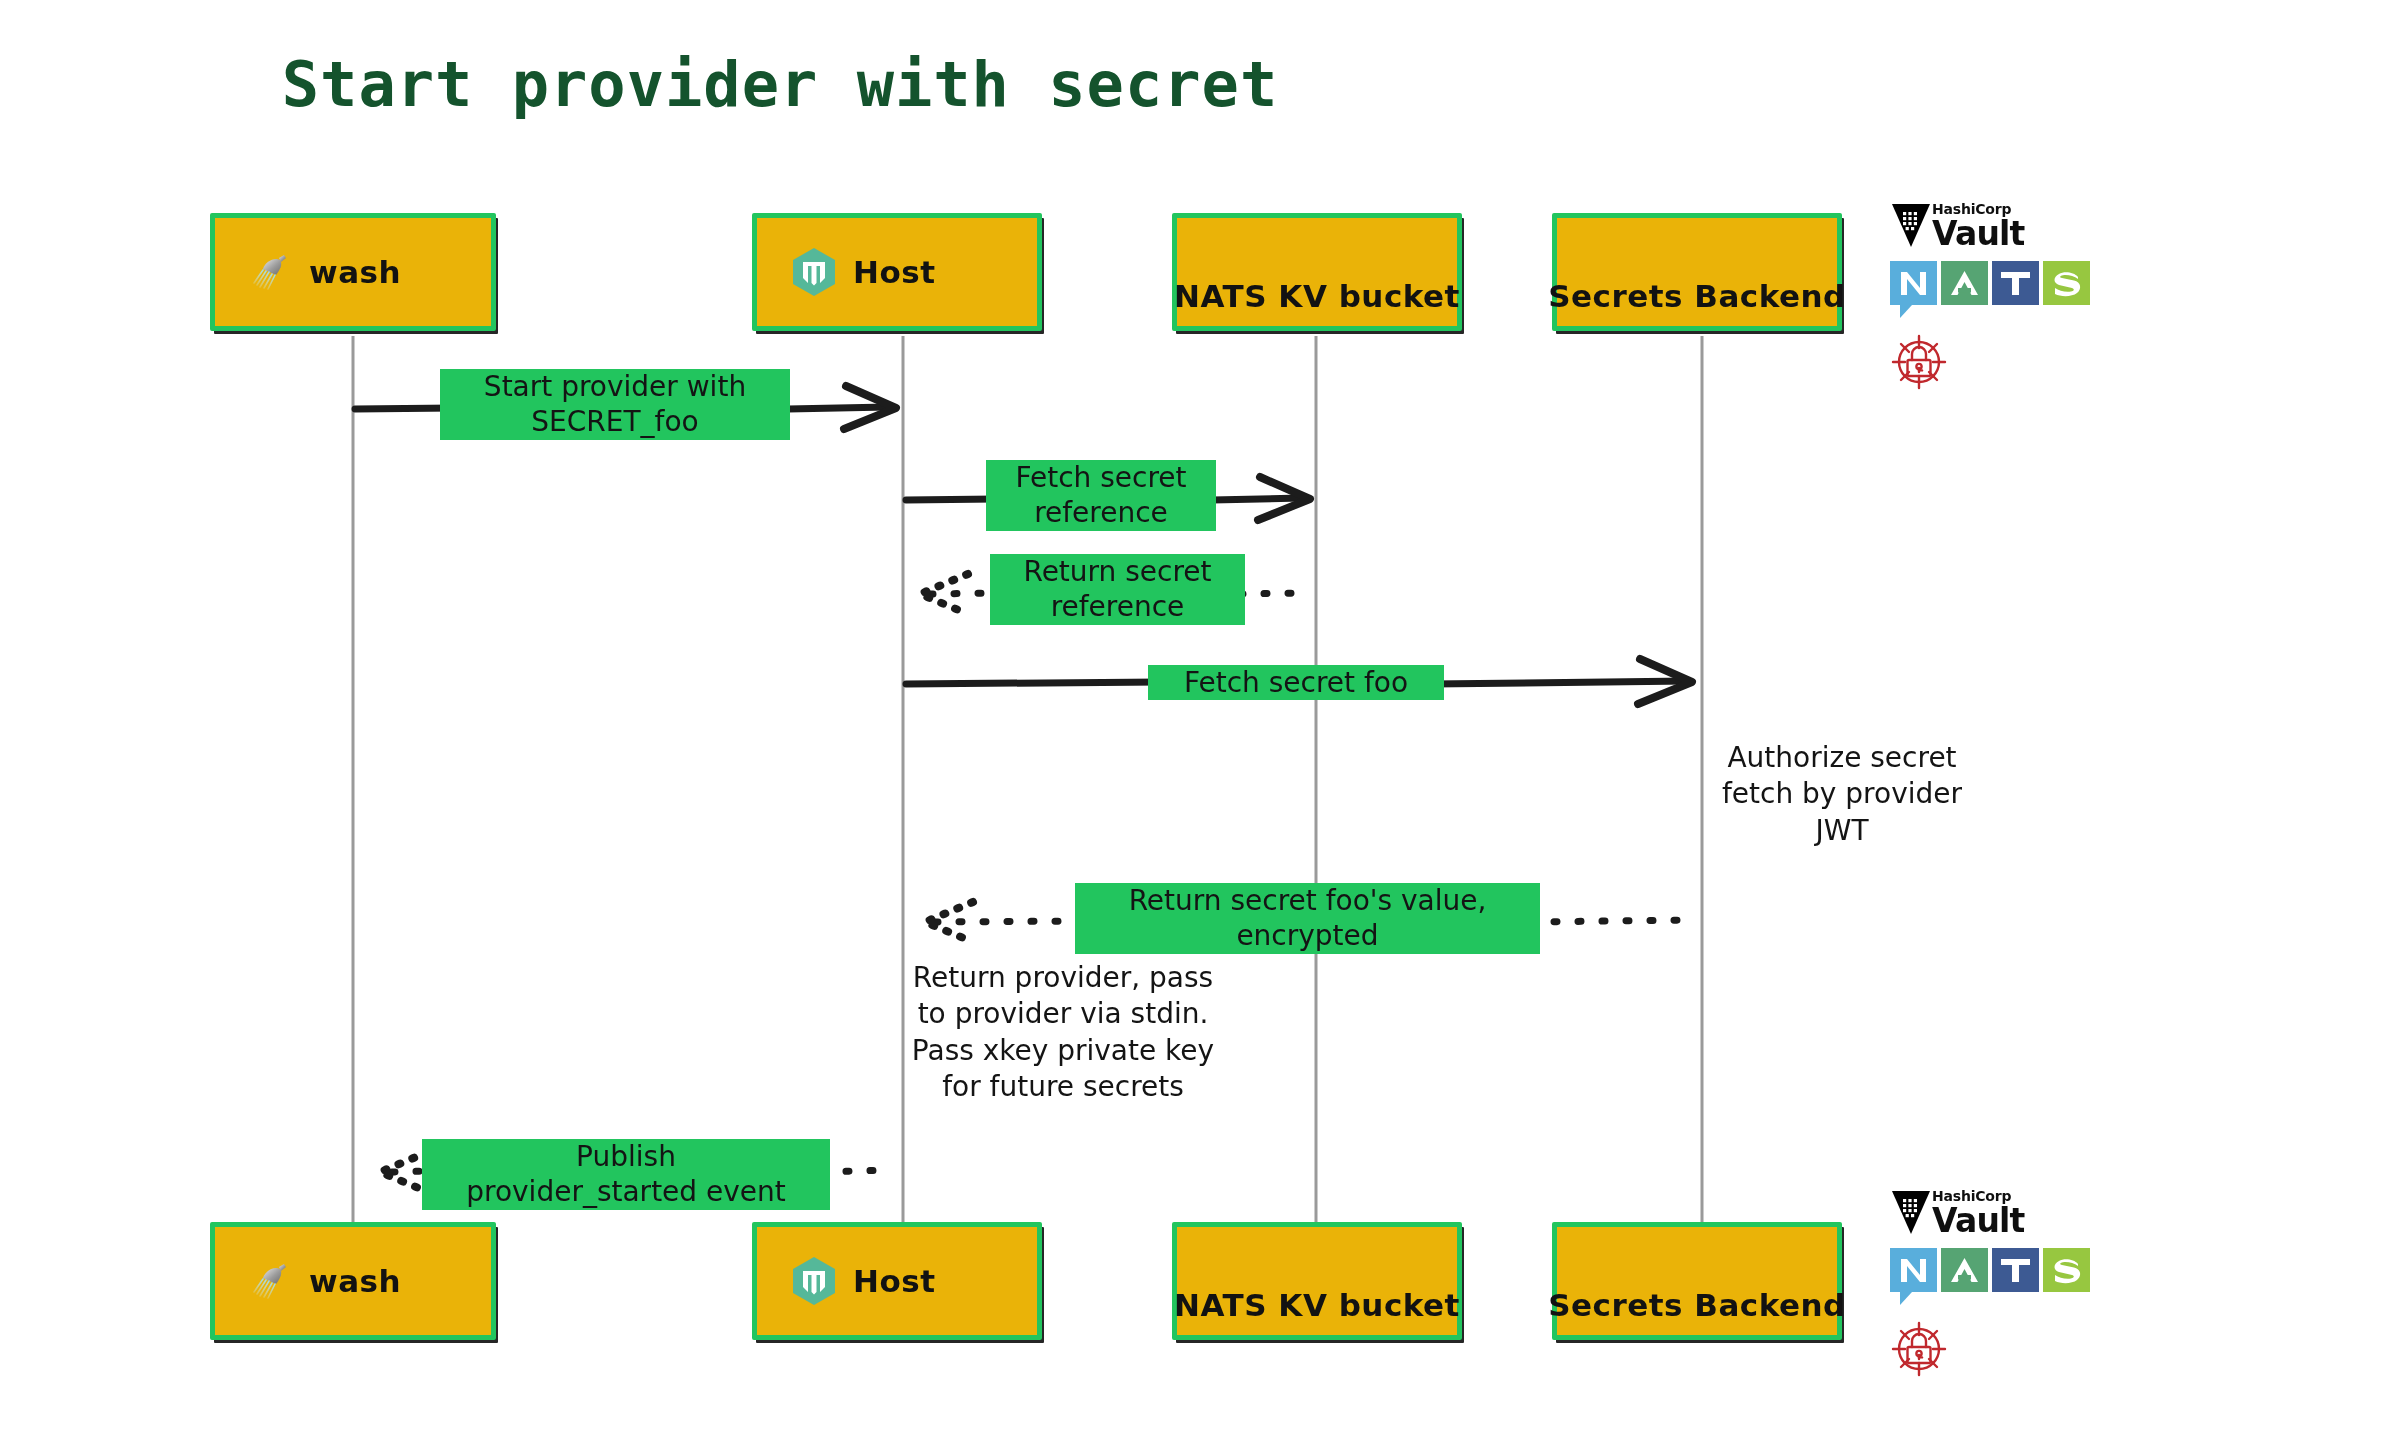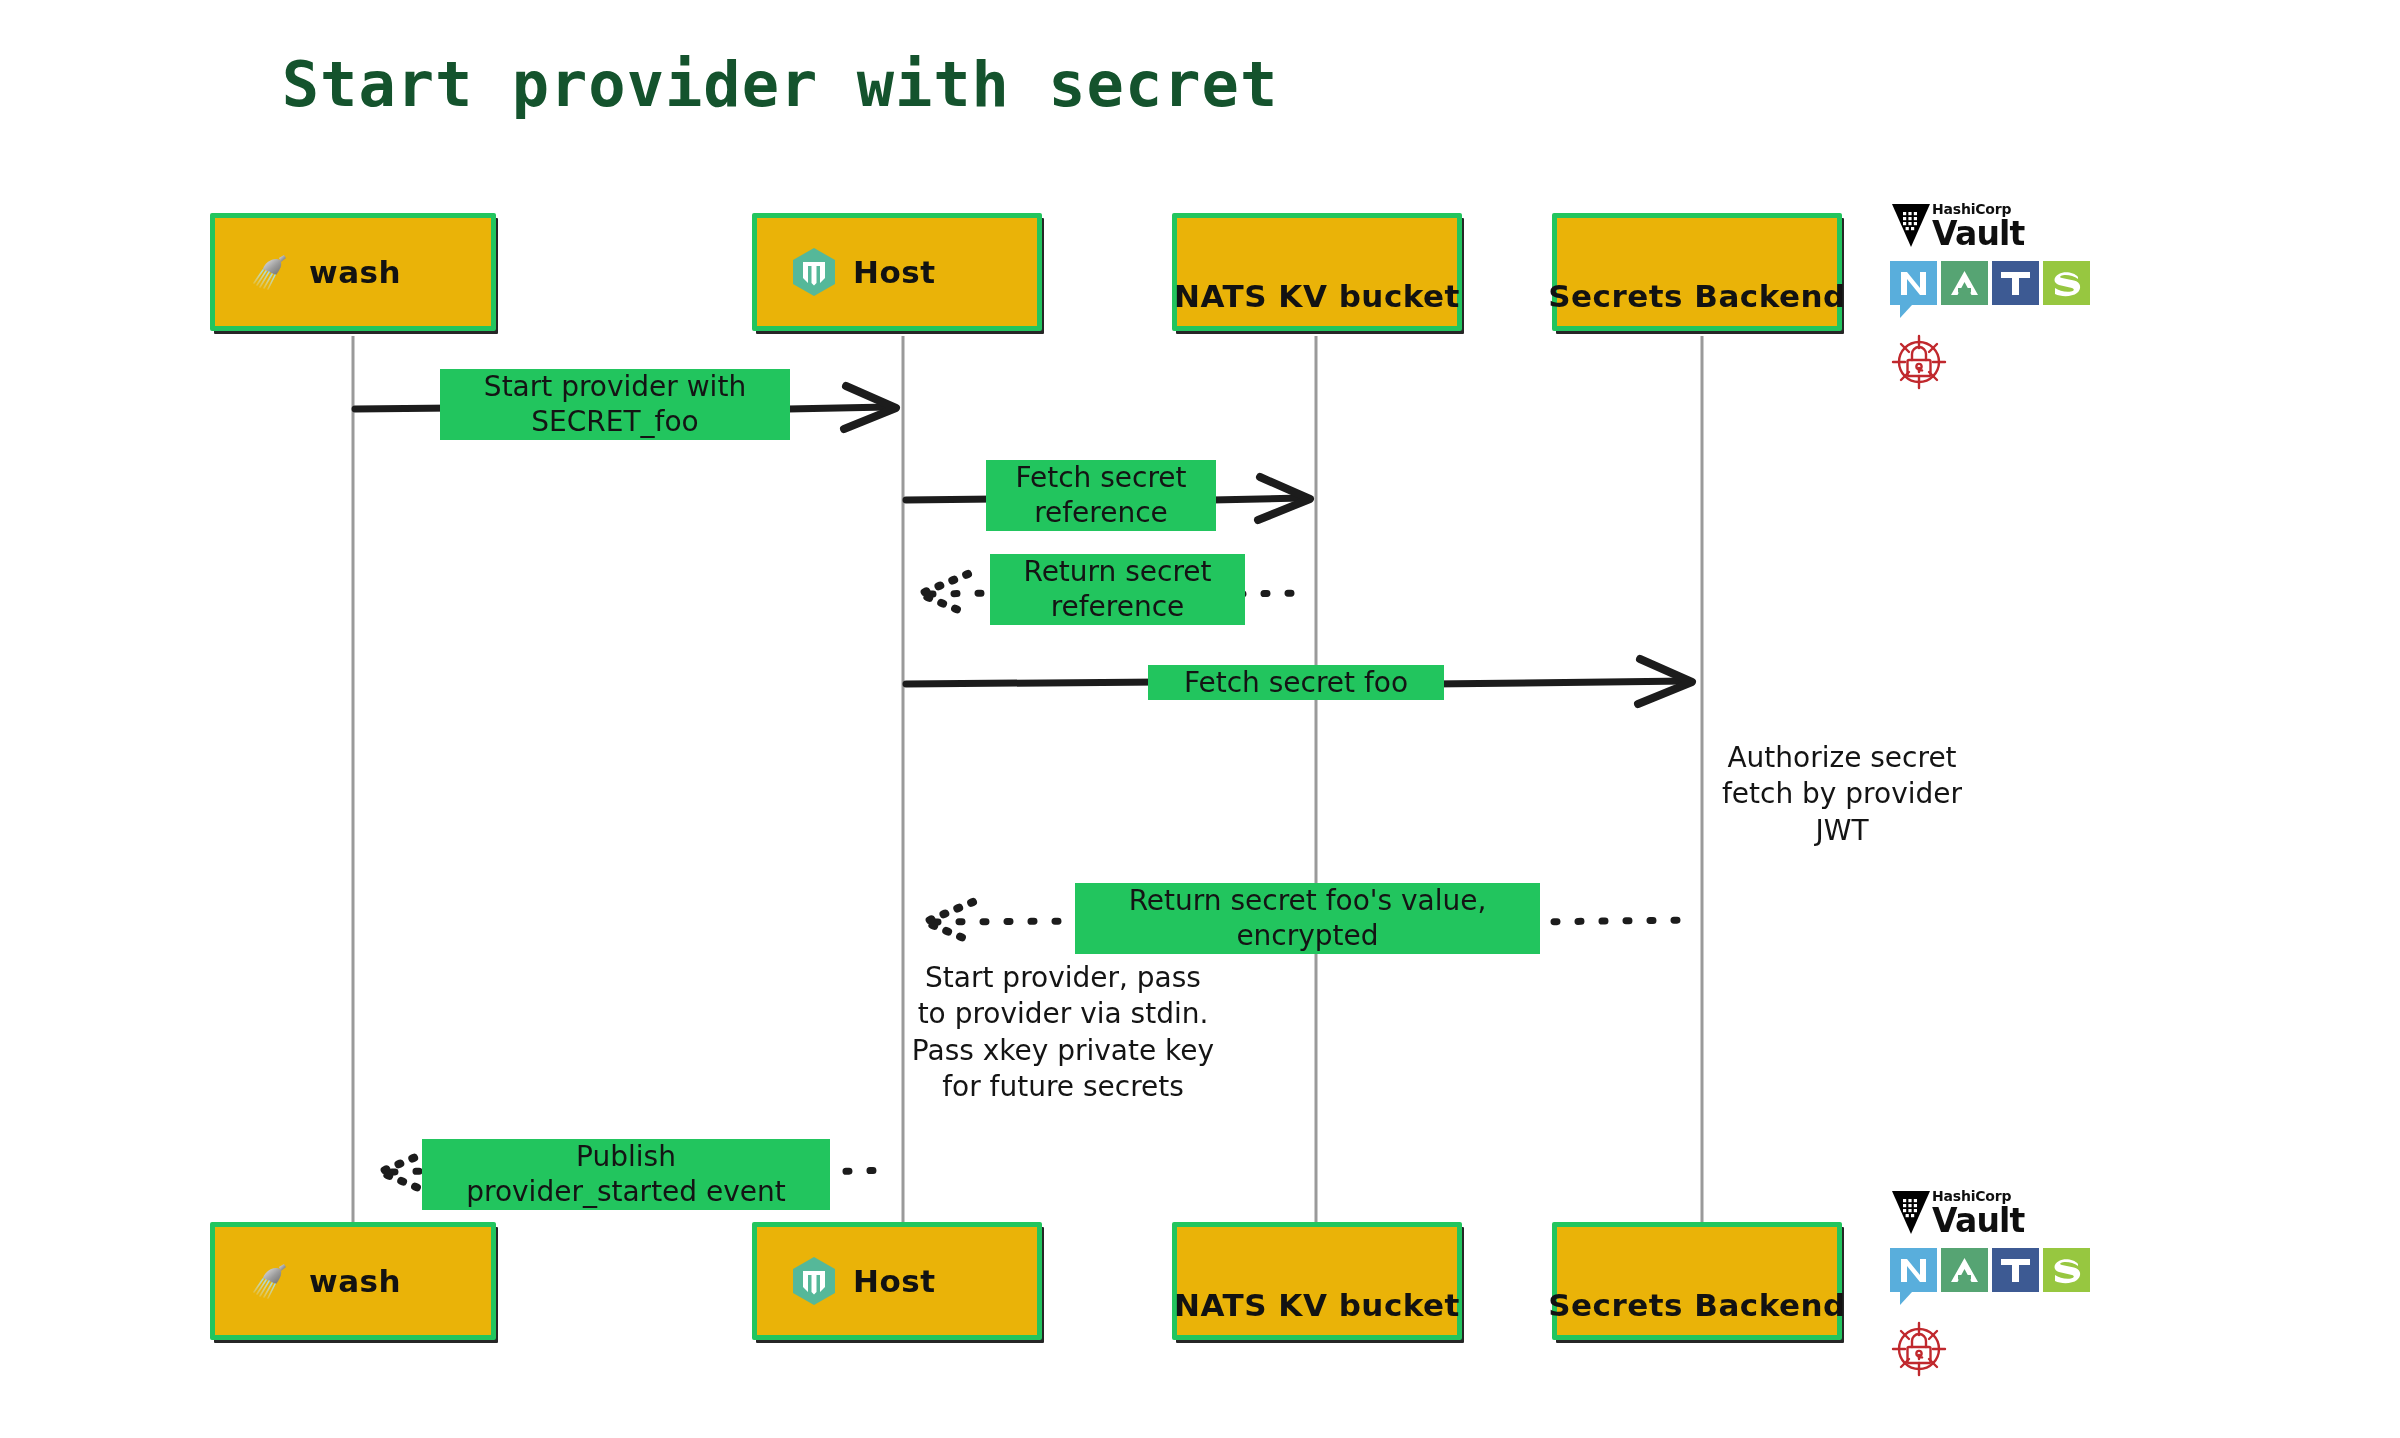--- a/index.html
+++ b/index.html
@@ -288,21 +288,21 @@
 <div class="msg-label" style="left:1075px; top:883px; width:465px;">Return secret foo's value,
 encrypted</div>
 
 <div class="msg-label" style="left:422px; top:1131px; width:408px;margin-top:8px;">Publish
 provider_started event</div>
 
 <div class="note-label center" style="left:1700px; top:740px; width:260px;">Authorize secret
 fetch by provider
 JWT</div>
 
-<div class="note-label center" style="left:876px; top:960px; width:350px;">Start provider, pass
+<div class="note-label center" style="left:876px; top:960px; width:350px;">Return provider, pass
 to provider via stdin.
 Pass xkey private key
  for future secrets</div>
 
 <div class="logo-cluster" style="left:1890px; top:203px;">
 
   <div class="vault-logo">
     <span class="icon-wrap">
       <svg width="42" height="48" viewBox="0 0 42 48" xmlns="http://www.w3.org/2000/svg">
         <polygon points="2,2 40,2 21,45" fill="#000000"></polygon>

